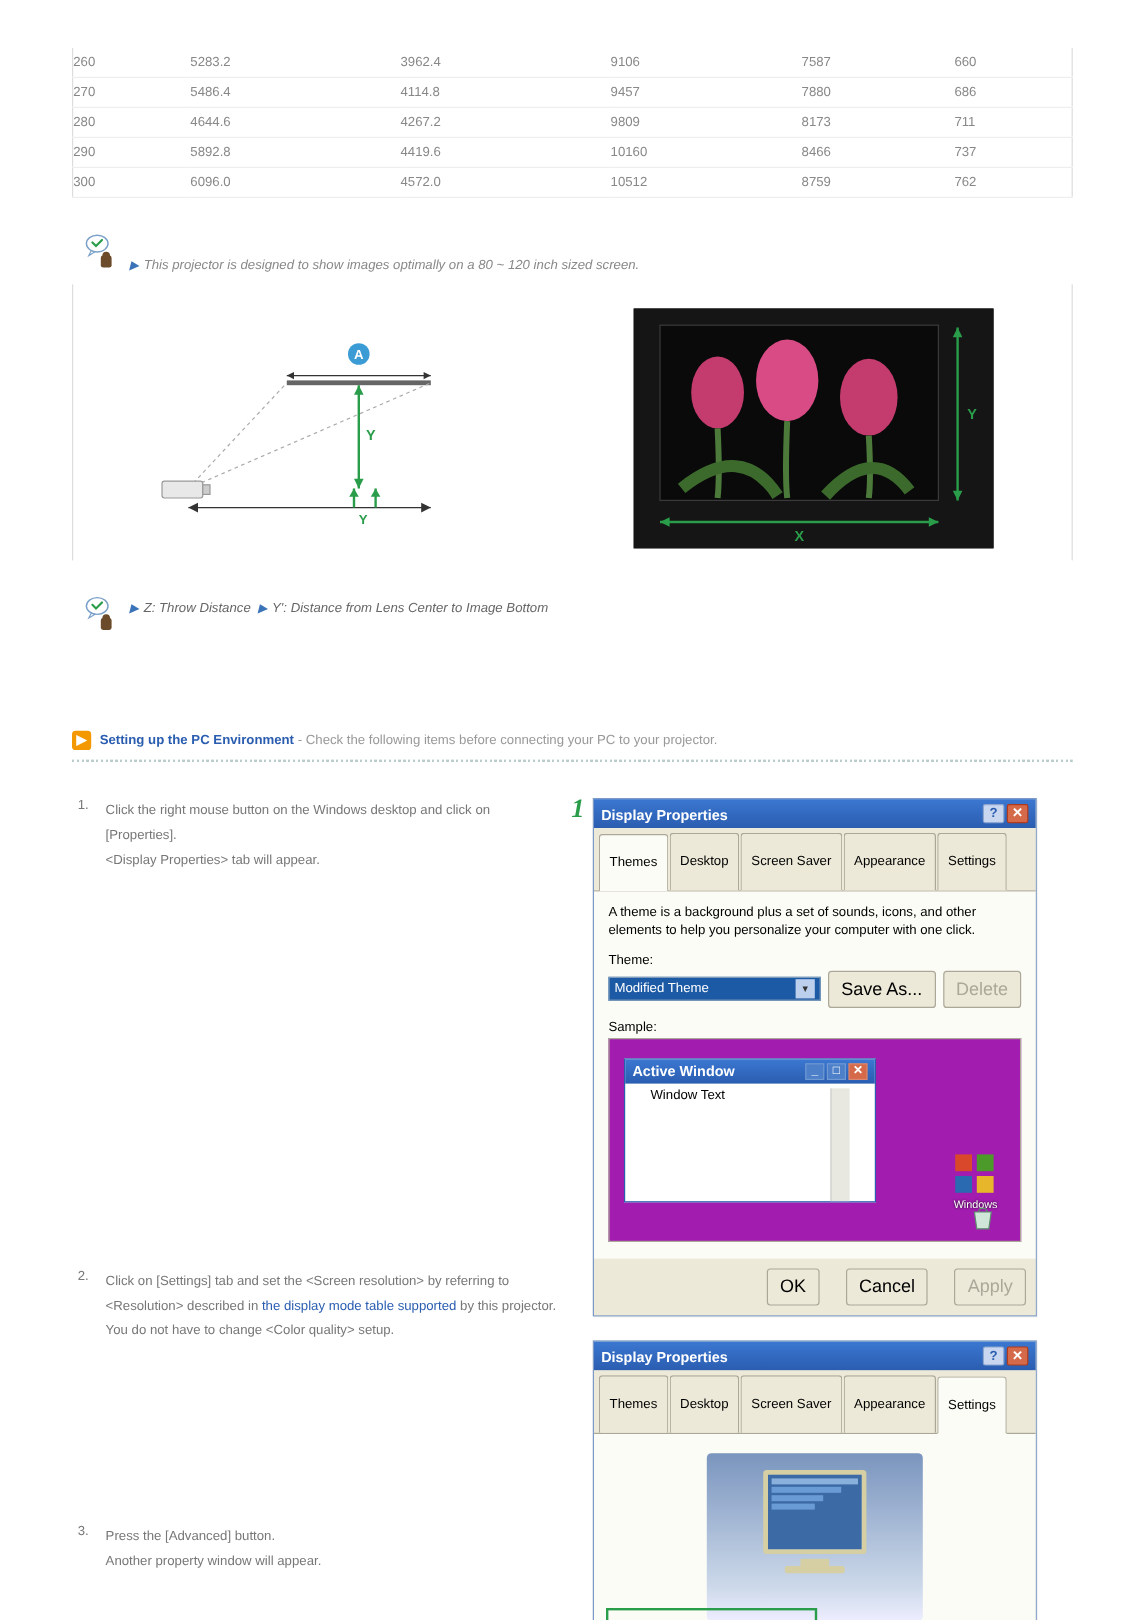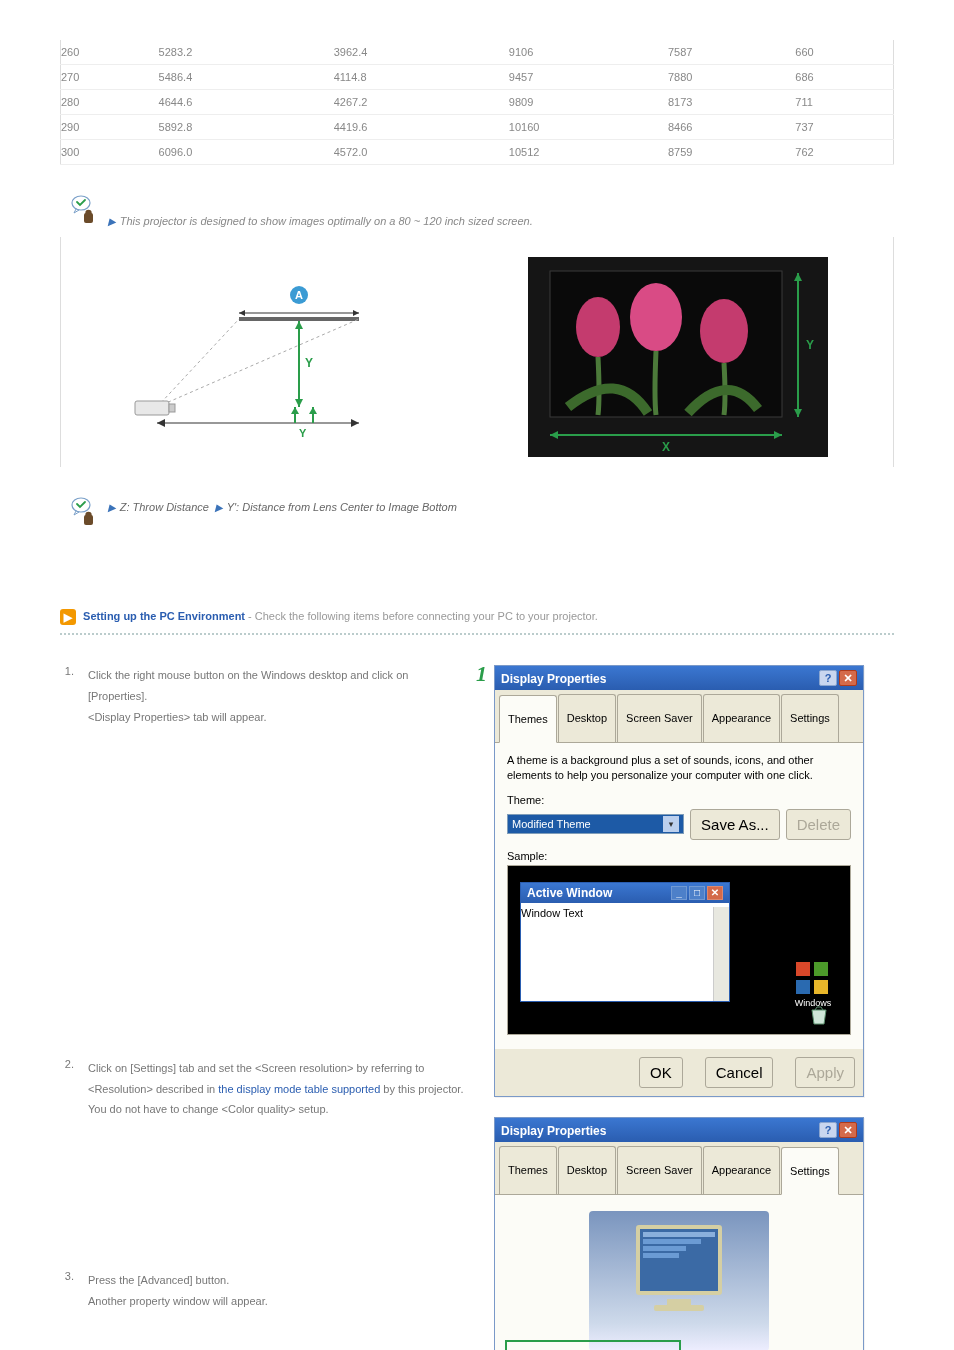--- a/index.html
+++ b/index.html
@@ -43,27 +43,27 @@
   .tab-strip .tab { padding:17px 8px; border:1px solid #aca899; border-bottom:none; background:#ece9d8; border-radius:3px 3px 0 0; margin-right:1px; position:relative; cursor:default;}
   .tab-strip .tab.active { background:#fcfcf7; top:1px; border-bottom:1px solid #fcfcf7;}
   .dlg-pane { background:#fcfcf7; padding:10px 12px 14px 12px; }
   .dlg-desc { color:#000; font-size:11px; line-height:1.4; margin-bottom:10px;}
   .dlg-label { font-size:11px; margin-bottom:3px; }
   .theme-row { display:flex; gap:6px; align-items:center; margin-bottom:10px;}
   .combo { flex:1; height:20px; border:1px solid #7f9db9; background:#1d5aa6; color:#fff; padding:0 4px; display:flex; align-items:center; justify-content:space-between; font-size:11px;}
   .combo .chev { width:16px; height:16px; background:#bcd0ee; color:#333; text-align:center; line-height:16px; font-size:9px;}
   .btn-win { height:31px; padding:0 10px; border:1px solid #aca899; background:#ece9d8; border-radius:3px; font-size:15px; color:#000;}
   .btn-win.disabled { color:#aca899; }
-  .sample-box { border:1px solid #aca899; background:#000000; height:170px; position:relative; padding:16px 12px 10px 12px; overflow:hidden;}
+  .sample-box { border:1px solid #aca899; background:#a21caf; height:170px; position:relative; padding:16px 12px 10px 12px; overflow:hidden;}
   .active-window { background:#fff; border:1px solid #2a5db0; width:210px; height:120px; position:relative; }
   .aw-title { background: linear-gradient(#3b77d1,#2a5db0); color:#fff; font-weight:bold; padding:3px 6px; display:flex; justify-content:space-between; font-size:12px;}
   .aw-title-btns { display:flex; gap:2px;}
   .aw-sq { width:16px; height:14px; border:1px solid #fff3; background:#4d80c9; color:#fff; font-size:10px; text-align:center; line-height:12px;}
   .aw-sq.close { background:#d46a4a;}
-  .aw-body { padding:4px 0; color:#000; font-size:11px; display:flex; }
+  .aw-body { padding:4px 21px; color:#000; font-size:11px; display:flex; }
   .aw-scroll { width:16px; background:#e8e8e0; border-left:1px solid #ccc; height:94px; float:right;}
   .win-flag { position:absolute; right:18px; bottom:36px; width:38px; height:38px; }
   .recycle { position:absolute; right:20px; bottom:8px; width:22px; height:22px;}
   .dlg-buttons { display:flex; gap:22px; justify-content:flex-end; padding:8px 8px; background:#ece9d8;}
   .settings-body { background:#fcfcf7; padding:12px 12px 14px 12px; text-align:center;}
   .monitors-img { width:180px; height:140px; margin:4px auto 6px auto; position:relative; background:linear-gradient(#7a95be 0%, #cdd9ea 80%, #eef 100%); border-radius:4px;}
   .monitor-unit { position:absolute; left:50%; top:14px; transform:translateX(-50%); width:86px; height:70px; background:#1d3b6a; border:4px solid #d5cfa3; border-radius:3px;}
   .monitor-screen { background:#3b6aa5; width:100%; height:100%; padding:3px; display:flex; flex-direction:column; gap:2px;}
   .ms-bar { height:5px; background:#6b9bd4; width:80%;}
   .monitor-stand { position:absolute; left:50%; top:88px; transform:translateX(-50%); width:24px; height:6px; background:#d5cfa3;}

